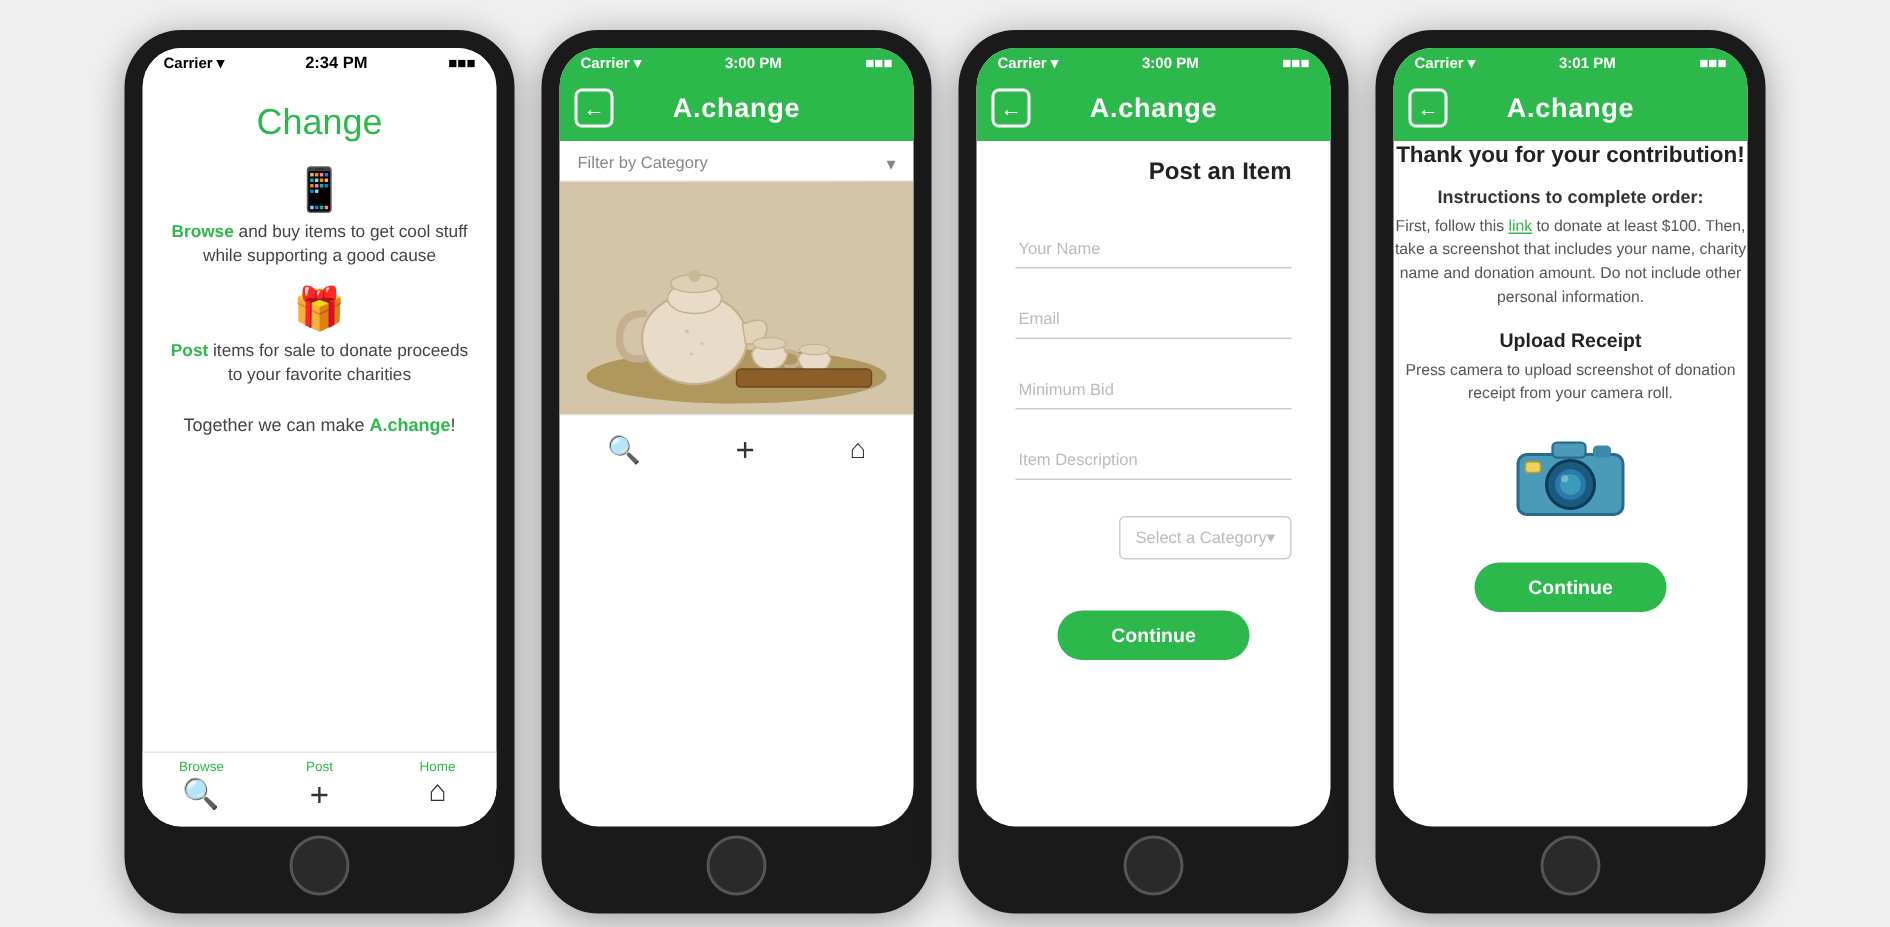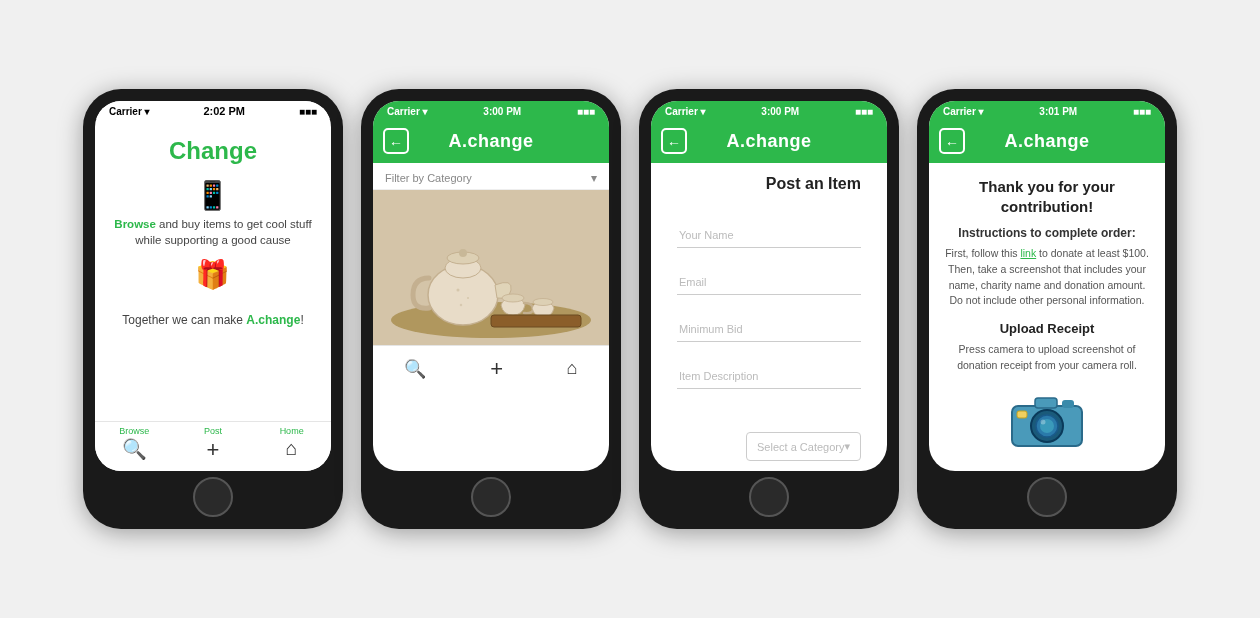--- a/index.html
+++ b/index.html
@@ -14,21 +14,21 @@
     }
     .phones-container {
       display: flex;
       flex-direction: row;
       gap: 18px;
       align-items: center;
       padding: 20px;
     }
     .phone {
       width: 260px;
-      height: 440px;
+      height: 589px;
       background: #1a1a1a;
       border-radius: 38px;
       padding: 12px;
       box-shadow: 0 4px 24px rgba(0,0,0,0.35);
       display: flex;
       flex-direction: column;
       position: relative;
     }
     .phone-inner {
       flex: 1;
@@ -261,41 +261,40 @@
       outline: none;
     }
     .form-field::placeholder { color: #bbb; }
     .select-field {
       display: flex;
       justify-content: space-between;
       align-items: center;
       border: 1px solid #ccc;
       border-radius: 4px;
       padding: 7px 10px;
-      margin-top: 23px;
+      margin-top: 4px;
       margin-bottom: 10px;
     }
     .select-field span { font-size: 11px; color: #bbb; }
     .continue-btn {
       background: #2db84b;
       color: #fff;
       border: none;
       border-radius: 20px;
       padding: 9px 36px;
       font-size: 13px;
       font-weight: 600;
       cursor: pointer;
       align-self: center;
       margin-top: 8px;
     }
 
     
     .thankyou-screen {
       flex: 1;
-      padding: 14px;
       display: flex;
       flex-direction: column;
       align-items: center;
       text-align: center;
       overflow-y: auto;
     }
     .thankyou-title {
       font-size: 15px;
       font-weight: 700;
       color: #222;
@@ -352,39 +351,42 @@
 </head>
 <body>
 
 <div class="phones-container">
 
   <div class="phone">
     <div class="phone-inner">
 
       <div class="status-bar phone1-status">
         <span class="carrier">Carrier ▾</span>
-        <span class="time">2:02 PM</span>
+        <span class="time">2:34 PM</span>
         <span class="battery">■■■</span>
       </div>
 
       <div class="phone1-content">
 
         <div class="logo-area">
-          <div style="font-size:24px; font-weight:700; color:#2db84b; text-align:center;">Change</div>
+          <div style="font-size:24px; font-weight:400; color:#2db84b; text-align:center;">Change</div>
         </div>
 
         <div class="home-section">
           <div class="home-icon-wrap">📱</div>
           <div class="home-desc">
             <span class="green-link">Browse</span> and buy items to get cool stuff while supporting a good cause
           </div>
         </div>
 
         <div class="home-section">
           <div class="home-icon-wrap">🎁</div>
+          <div class="home-desc">
+            <span class="green-link">Post</span> items for sale to donate proceeds to your favorite charities
+          </div>
         </div>
 
         <div class="tagline">
           Together we can make <span class="green-link">A.change</span>!
         </div>
       </div>
 
       <div class="phone1-bottom-nav">
         <div class="nav-col">
           <span class="nav-label">Browse</span>

